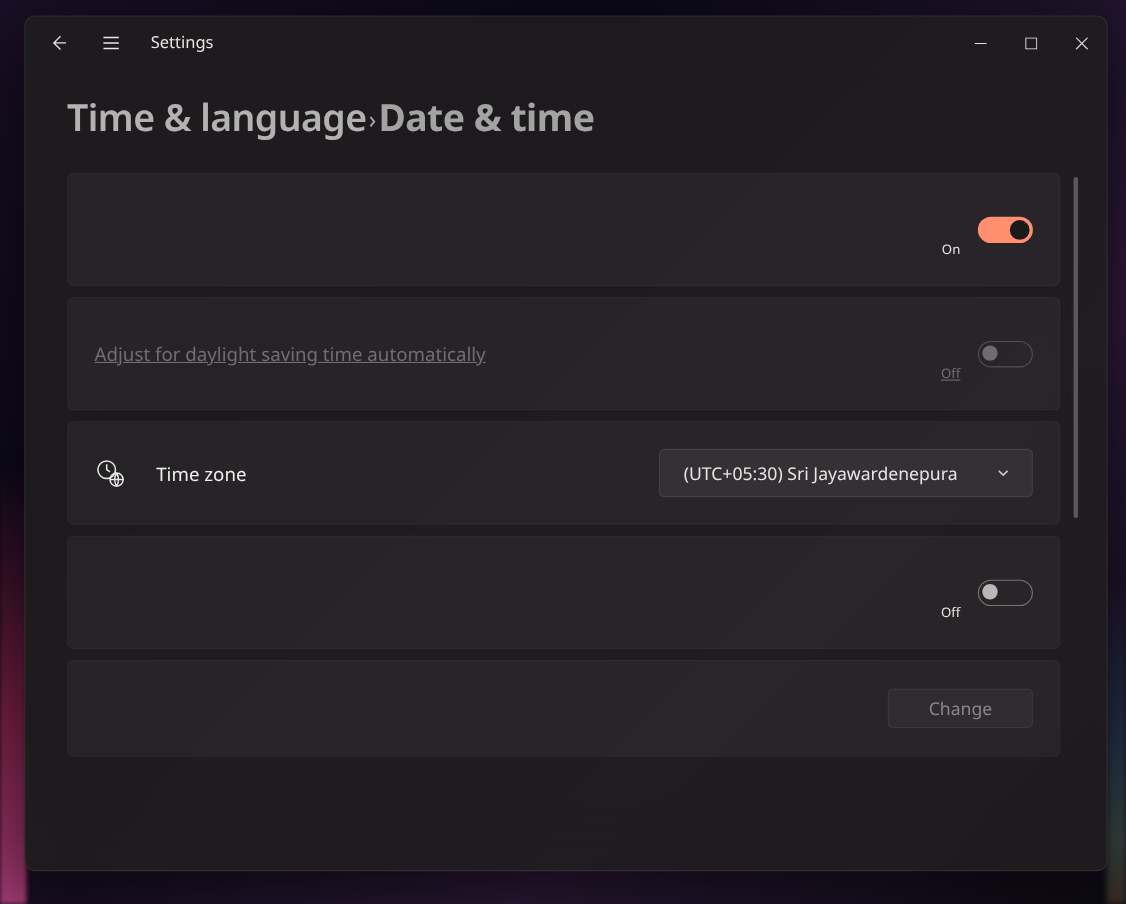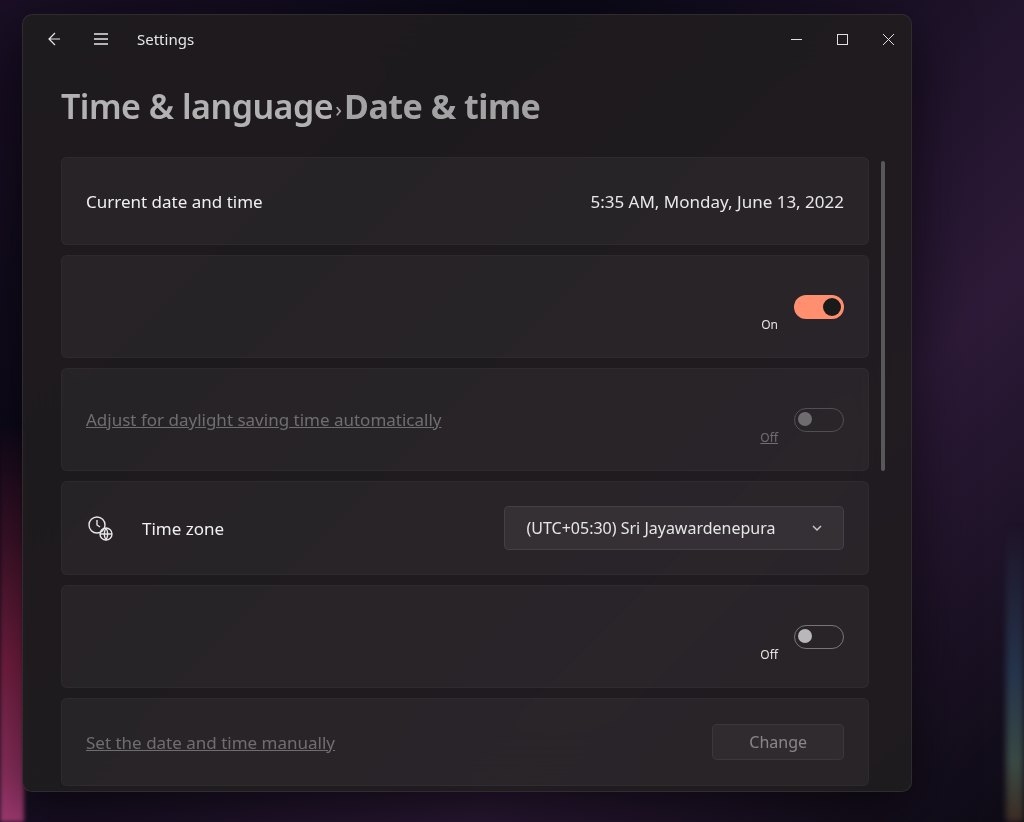--- a/index.html
+++ b/index.html
@@ -34,21 +34,21 @@
       width: 18px;
       height: 300px;
       background: linear-gradient(180deg, transparent 0%, rgba(100,200,255,0.2) 50%, rgba(180,255,200,0.25) 80%, rgba(255,180,100,0.2) 100%);
       filter: blur(3px);
     }
 
     .window {
       position: absolute;
       left: 22px;
       top: 14px;
-      width: 890px;
+      width: 985px;
       height: 778px;
       background: rgba(32,28,30,0.92);
       border-radius: 10px;
       border: 1px solid rgba(255,255,255,0.08);
       backdrop-filter: blur(30px);
       display: flex;
       flex-direction: column;
       overflow: hidden;
       box-shadow: 0 20px 60px rgba(0,0,0,0.6);
     }
@@ -303,24 +303,20 @@
 
   <div class="breadcrumb">
     <span class="bc-item bc-prev">Time &amp; language</span>
     <span class="bc-sep">›</span>
     <span class="bc-item bc-cur">Date &amp; time</span>
   </div>
 
   <div class="content-wrap">
     <div class="content">
 
-      <div class="card">
-        <span class="card-label">Current date and time</span>
-        <span class="card-value">5:35 AM, Monday, June 13, 2022</span>
-      </div>
 
       <div class="card">
         <div class="toggle-wrap">
           <span class="toggle-state">On</span>
           <div class="toggle on">
             <div class="knob"></div>
           </div>
         </div>
       </div>
 
@@ -355,21 +351,20 @@
       <div class="card">
         <div class="toggle-wrap">
           <span class="toggle-state">Off</span>
           <div class="toggle off">
             <div class="knob"></div>
           </div>
         </div>
       </div>
 
       <div class="card disabled">
-        <span class="card-label">Set the date and time manually</span>
         <div class="action-btn">Change</div>
       </div>
 
     </div>
     <div class="scrollbar"></div>
   </div>
 
 </div>
 
 </body></html>

